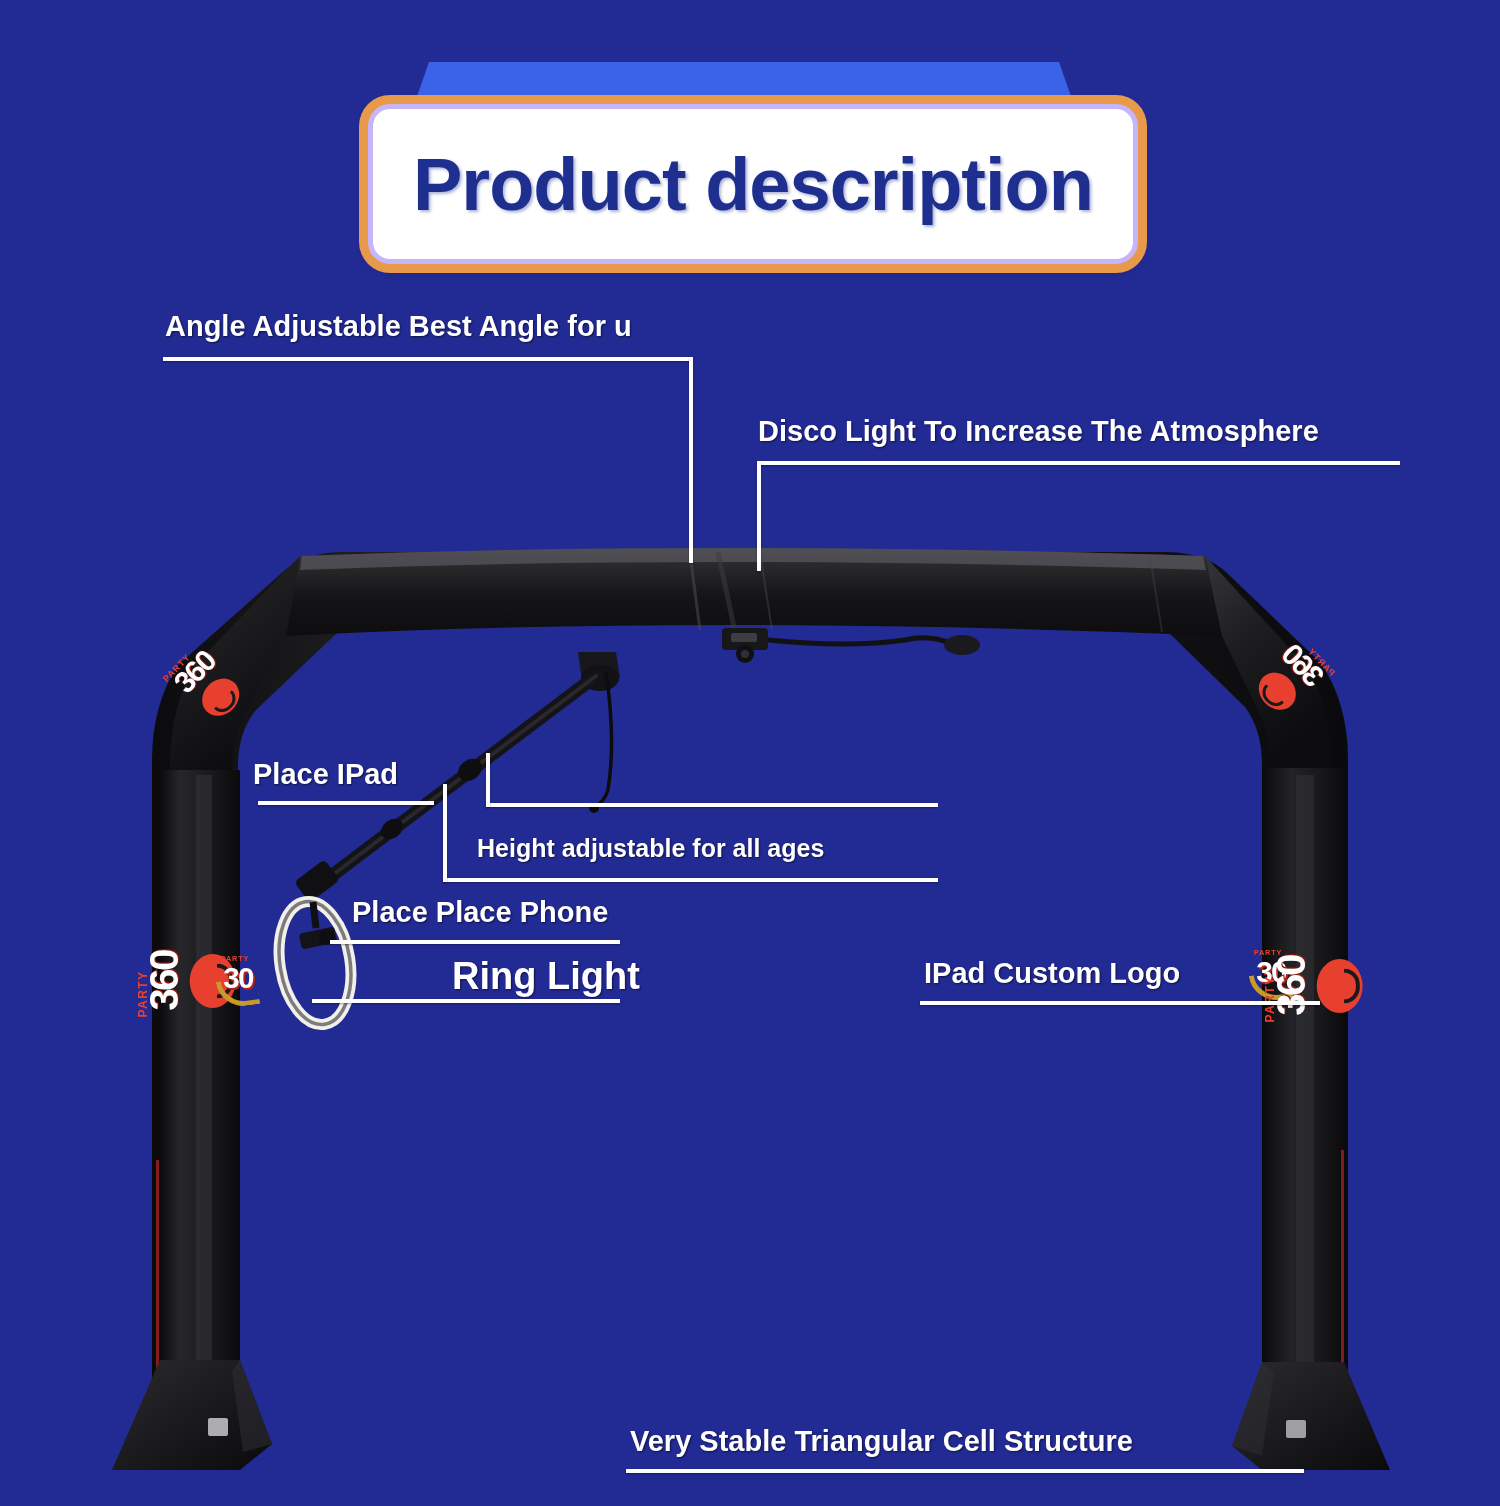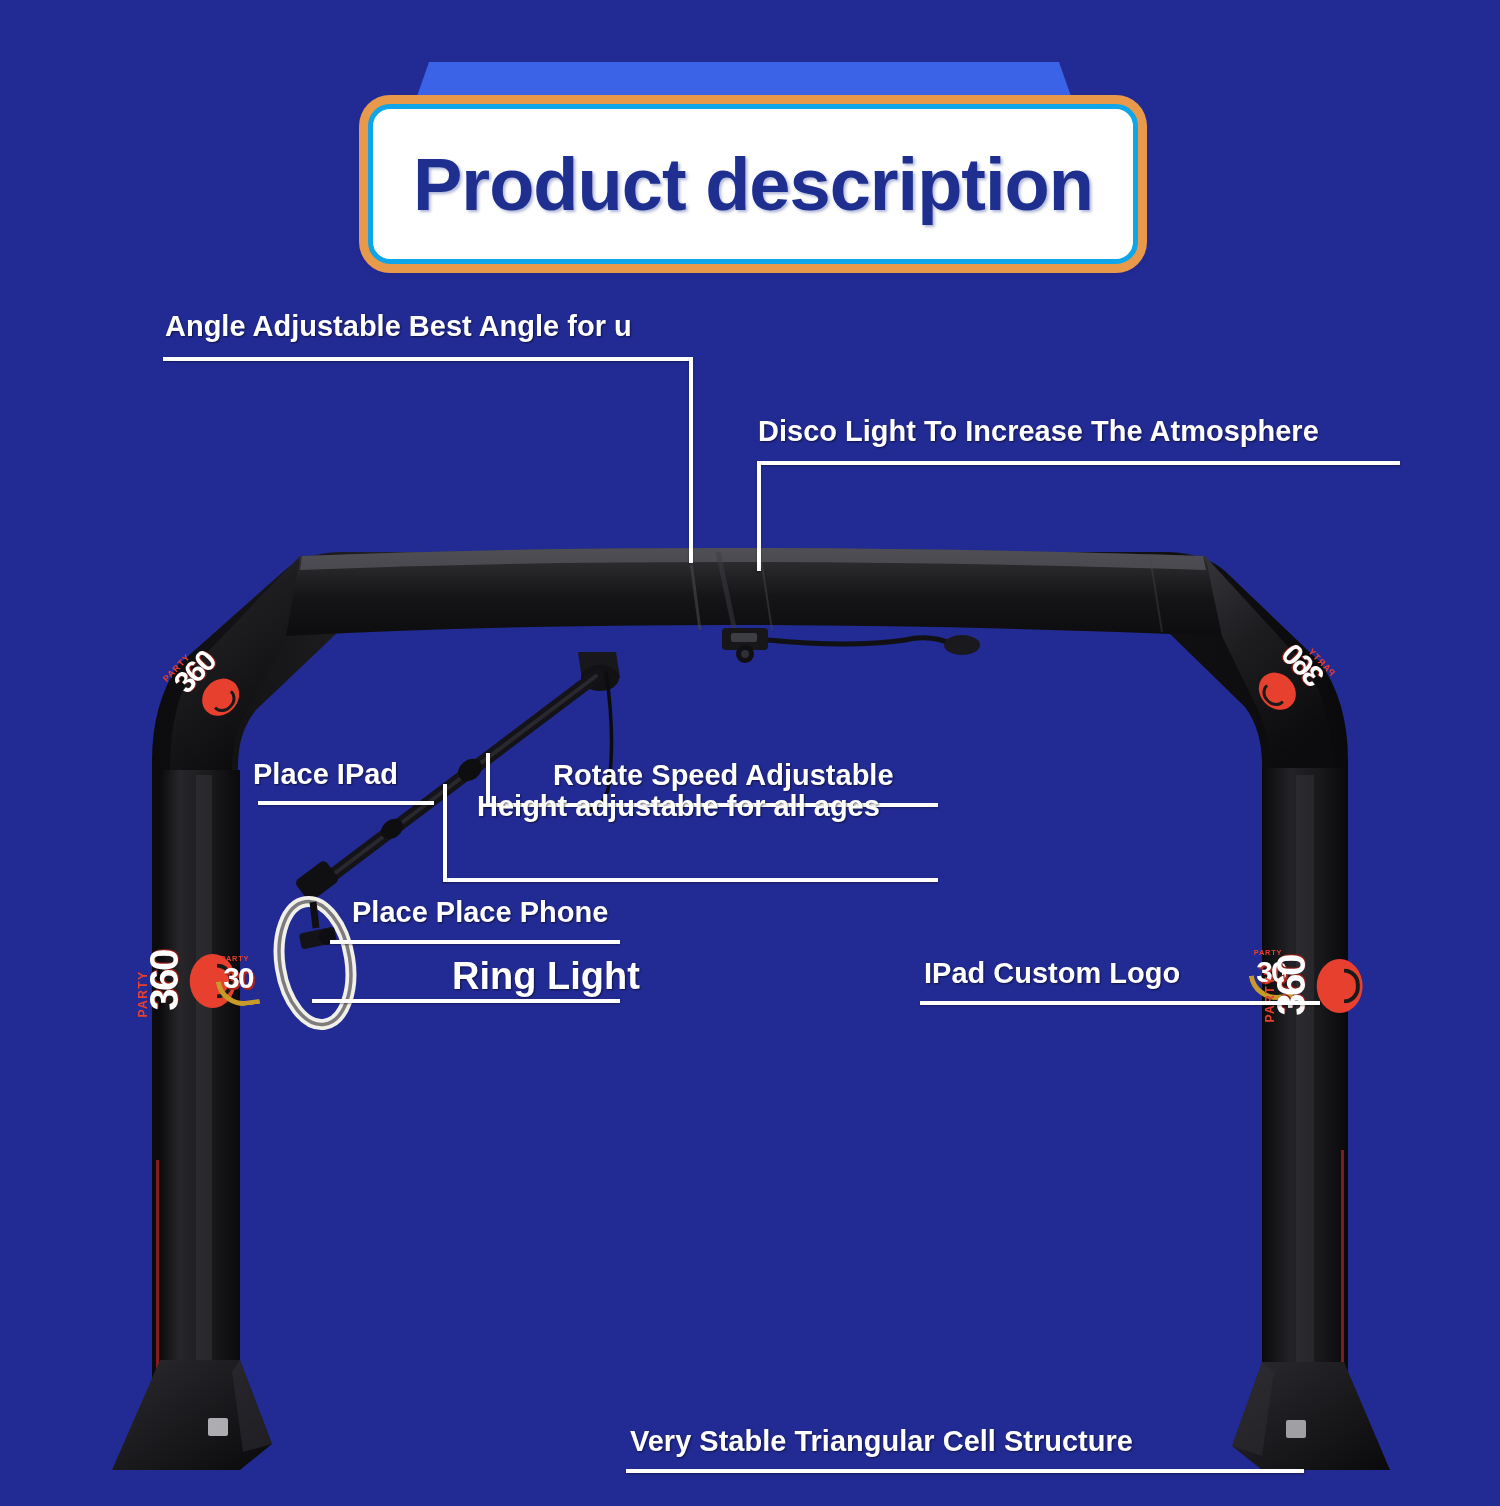--- a/index.html
+++ b/index.html
@@ -29,21 +29,21 @@
     clip-path: polygon(5% 0, 95% 0, 100% 100%, 0 100%);
   }
   #title-box {
     position: absolute;
     left: 368px;
     top: 104px;
     width: 770px;
     height: 160px;
     background: #ffffff;
     border-radius: 22px;
-    border: 5px solid #0ea5e9;
+    border: 5px solid #c4b5fd;
     box-shadow: 0 0 0 9px #e89a4a,
                 0 3px 12px rgba(0,0,0,0.35);
     box-sizing: border-box;
     display: flex;
     align-items: center;
     justify-content: center;
   }
   #title-text {
     font-size: 74px;
     font-weight: bold;
@@ -357,25 +357,24 @@
   <div class="rule h" style="left:163px; top:357px; width:530px;"></div>
   <div class="rule v" style="left:689px; top:357px; height:206px;"></div>
 
   <div class="callout" style="left:758px; top:417px; font-size:29px;text-align:right;">Disco Light To Increase The Atmosphere</div>
   <div class="rule h" style="left:757px; top:461px; width:643px;"></div>
   <div class="rule v" style="left:757px; top:461px; height:110px;"></div>
 
   <div class="callout" style="left:253px; top:760px; font-size:29px;">Place IPad</div>
   <div class="rule h" style="left:258px; top:801px; width:176px;"></div>
 
-  <div class="callout" style="left:553px; top:761px; font-size:29px;">Rotate Speed Adjustable</div>
   <div class="rule h" style="left:486px; top:803px; width:452px;"></div>
   <div class="rule v" style="left:486px; top:753px; height:54px;"></div>
 
-  <div class="callout" style="left:477px; top:792px; font-size:29px;">Height adjustable for all ages</div>
+  <div class="callout" style="left:477px; top:836px; font-size:25px;">Height adjustable for all ages</div>
   <div class="rule h" style="left:443px; top:878px; width:495px;"></div>
   <div class="rule v" style="left:443px; top:784px; height:98px;"></div>
 
   <div class="callout" style="left:352px; top:898px; font-size:29px;">Place Place Phone</div>
   <div class="rule h" style="left:330px; top:940px; width:290px;"></div>
 
   <div class="callout" style="left:452px; top:957px; font-size:38px;">Ring Light</div>
   <div class="rule h" style="left:312px; top:999px; width:308px;"></div>
 
   <div class="callout" style="left:924px; top:959px; font-size:29px;">IPad Custom Logo</div>

